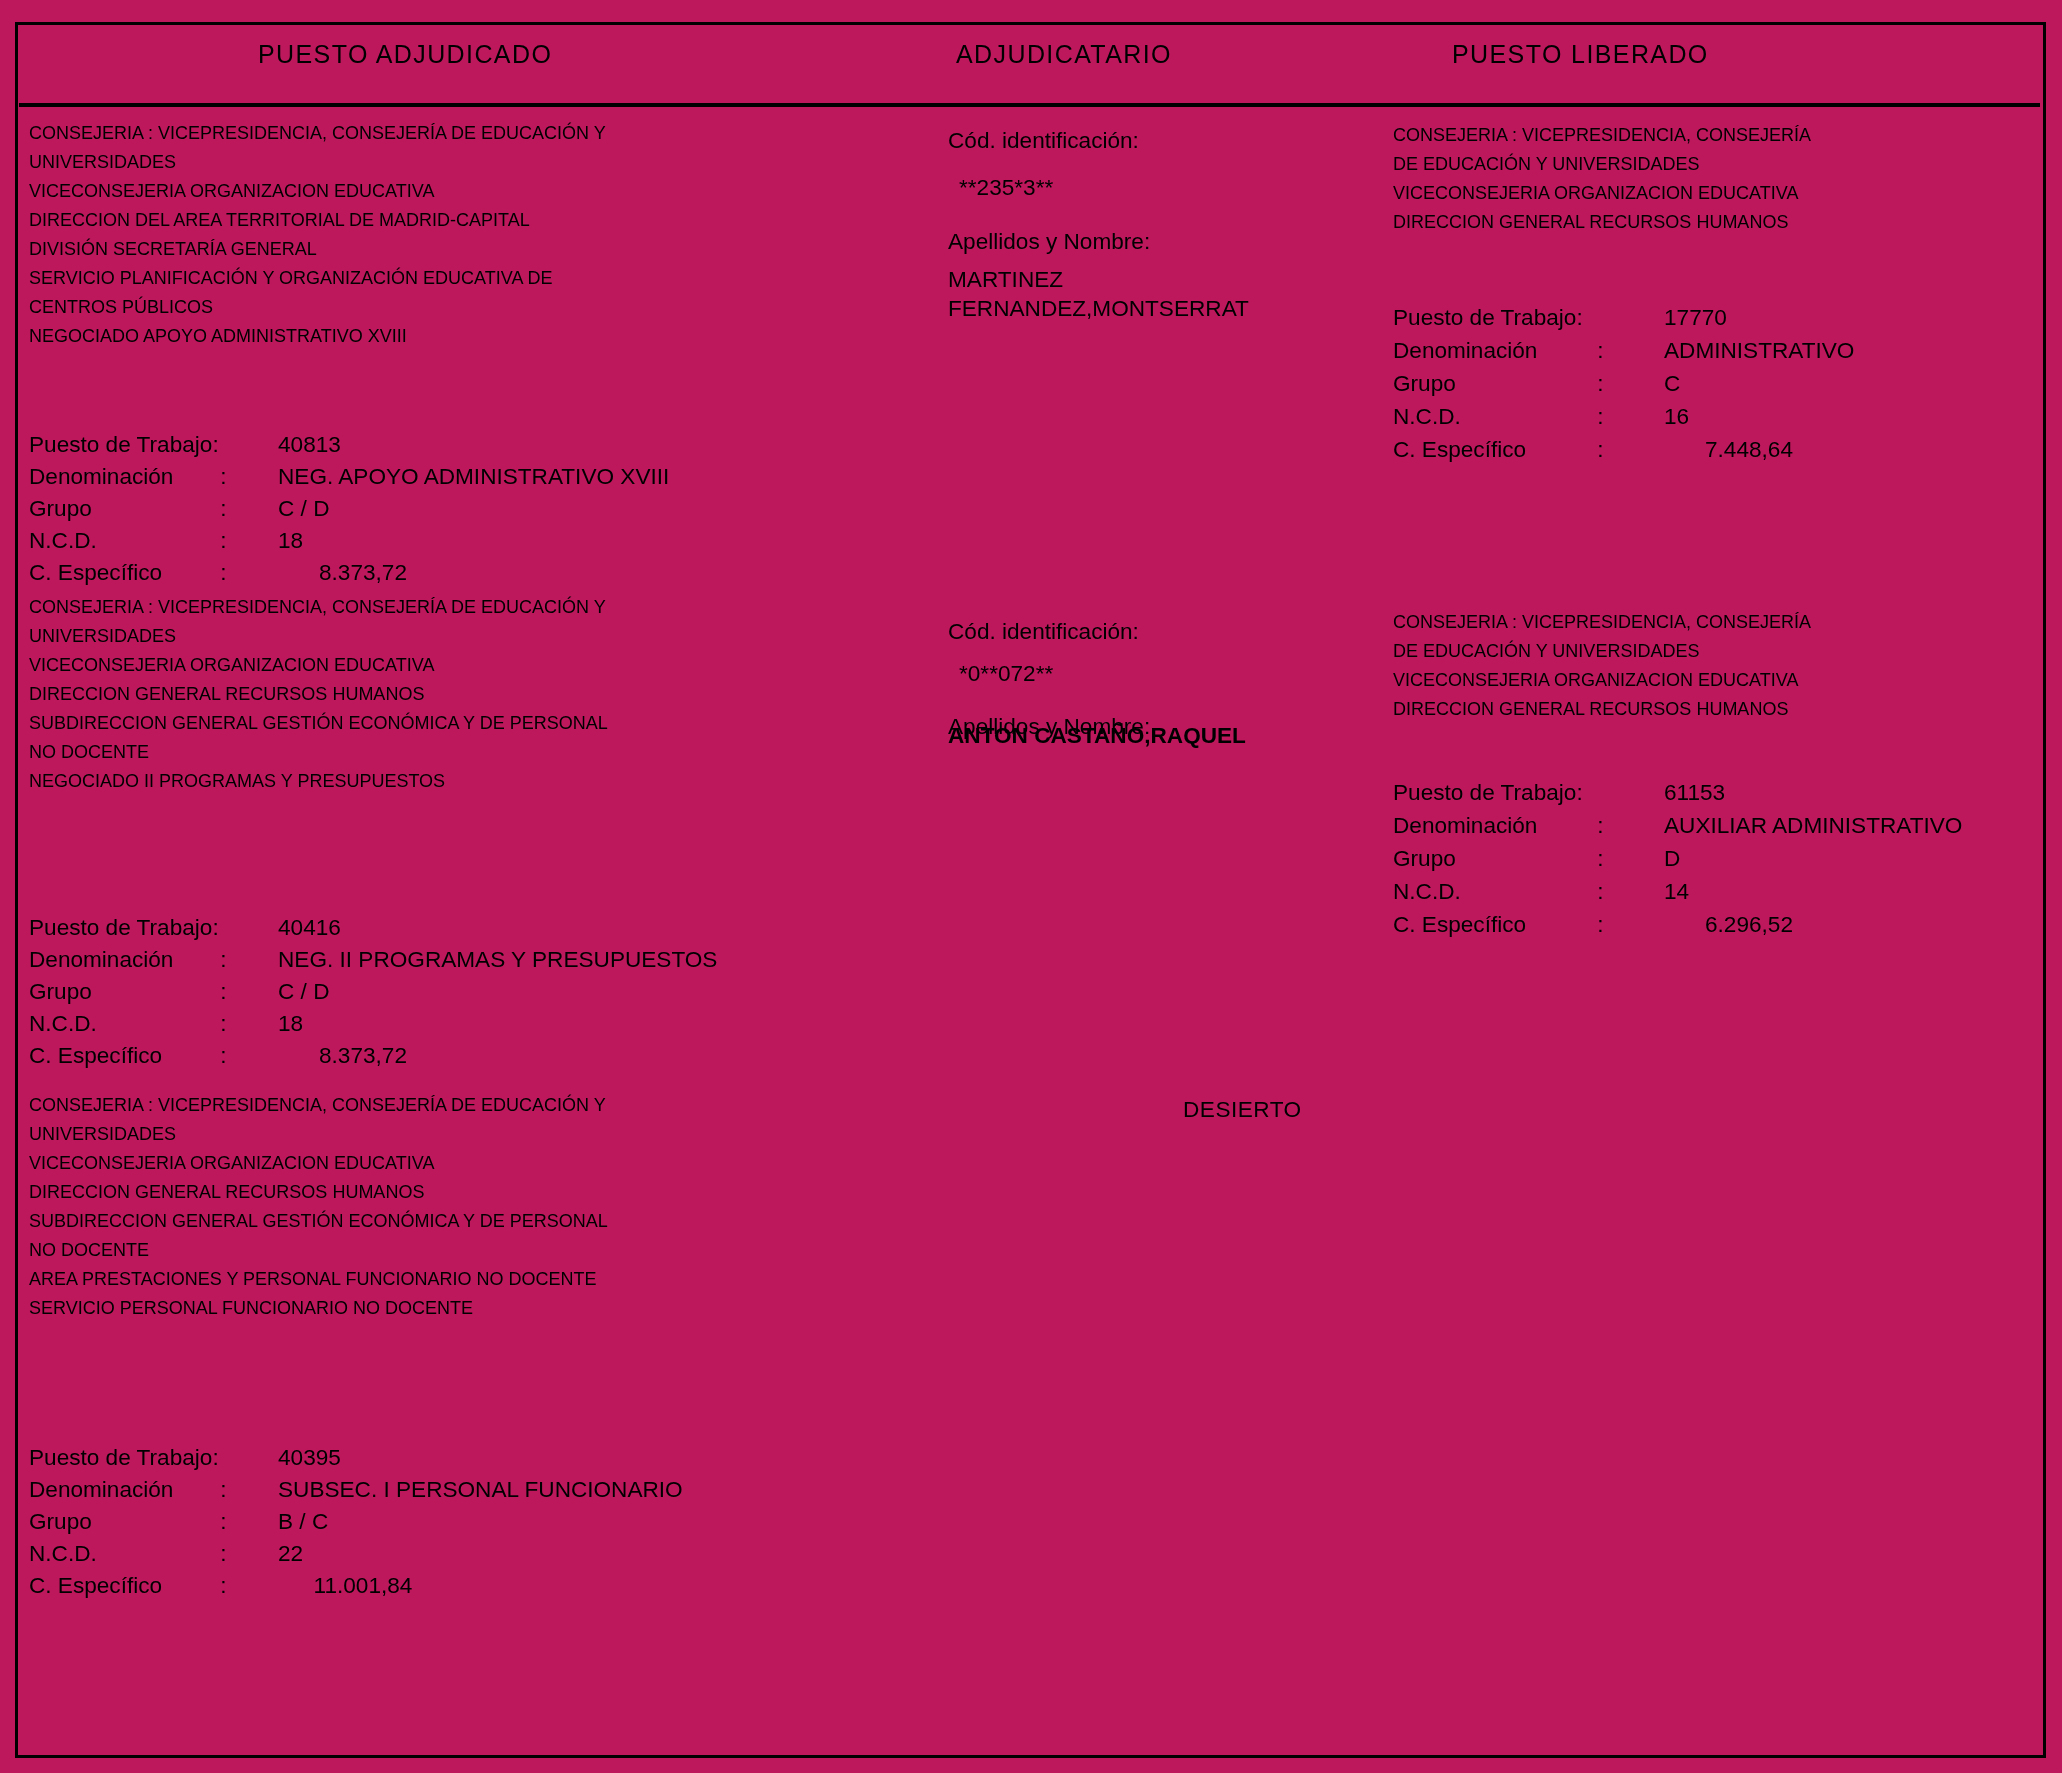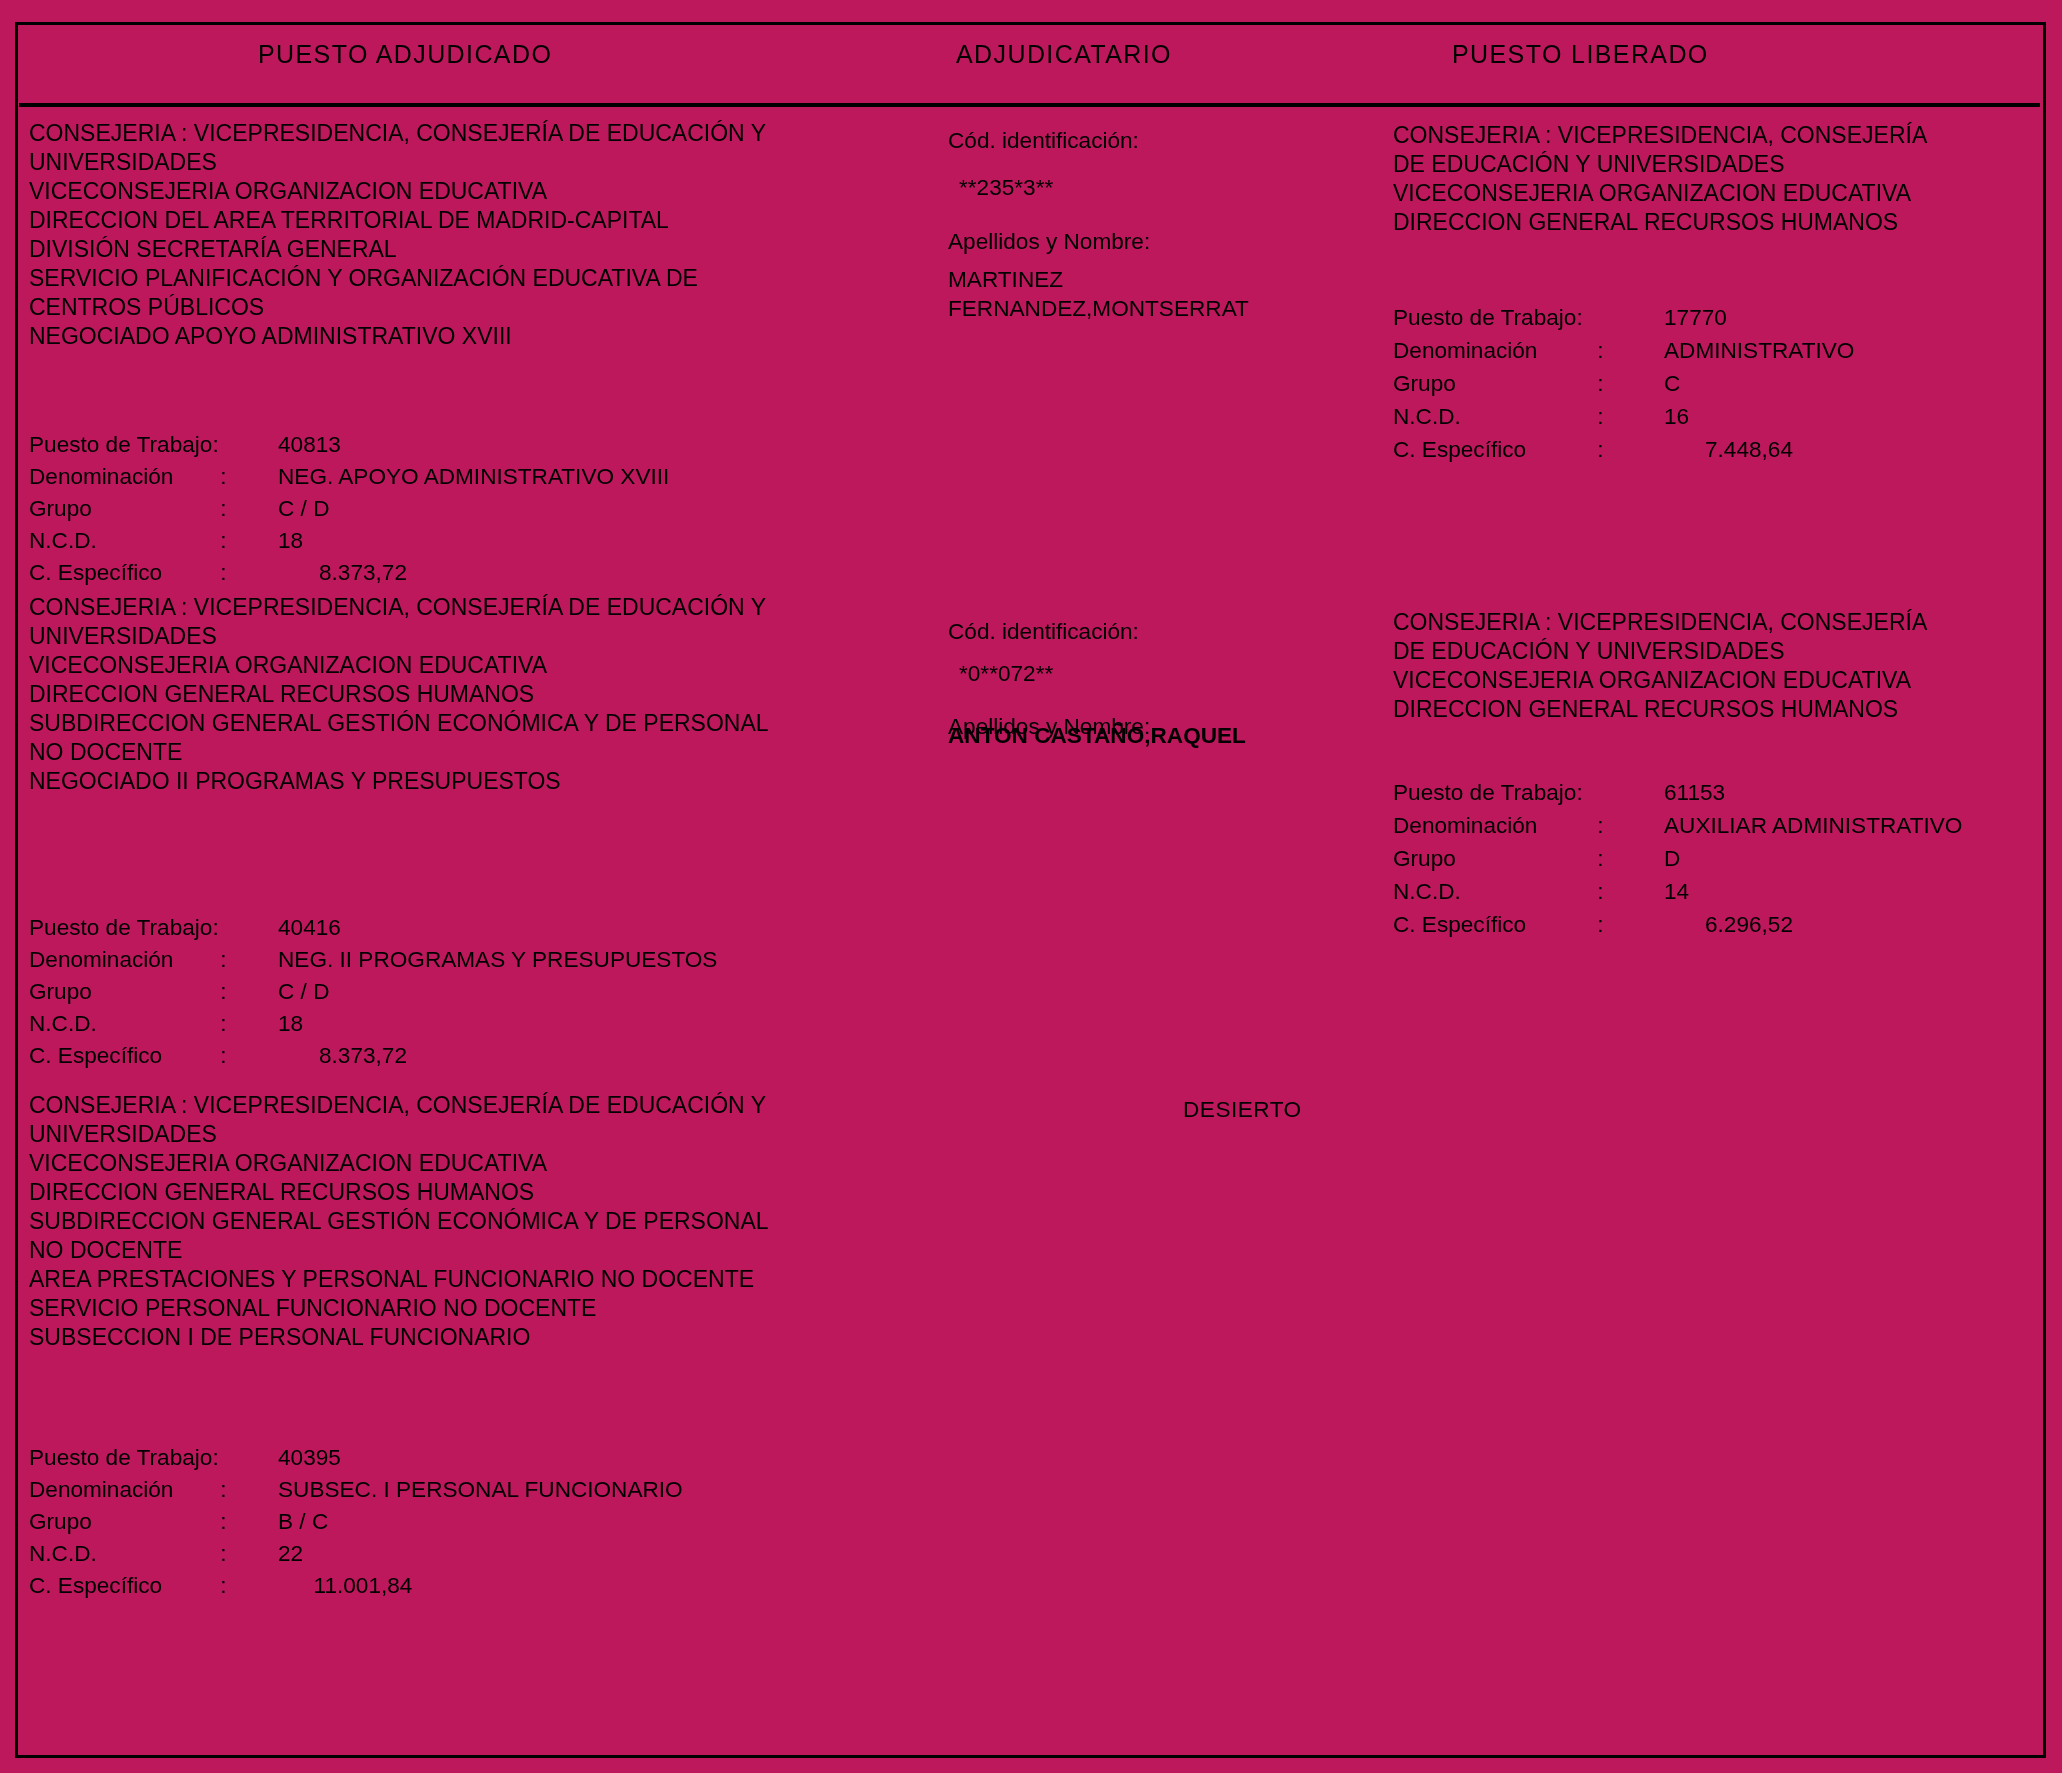--- a/index.html
+++ b/index.html
@@ -21,21 +21,21 @@
     width:2021px; height:3.6px; background:#000000;
   }
   .hlabel {
     position:absolute;
     font-size:25px; letter-spacing:1.4px;
     white-space:nowrap;
   }
   .org { position:absolute; }
   .oline {
     height:29px; line-height:29px;
-    font-size:23px; white-space:nowrap;
+    font-size:18px; white-space:nowrap;
   }
   .details { position:absolute; }
   .drow {
     display:flex; align-items:flex-start;
     white-space:nowrap; font-size:22.6px; line-height:27px;
   }
   .col-left .drow  { height:32px; }
   .col-right .drow { height:33px; }
   .dlab { flex-shrink:0; }
   .dcol { flex-shrink:0; text-align:center; }
@@ -227,21 +227,20 @@
 
   <div class="org" style="left:29px; top:1091px;">
     <div class="oline">CONSEJERIA : VICEPRESIDENCIA, CONSEJERÍA DE EDUCACIÓN Y</div>
     <div class="oline">UNIVERSIDADES</div>
     <div class="oline">VICECONSEJERIA ORGANIZACION EDUCATIVA</div>
     <div class="oline">DIRECCION GENERAL RECURSOS HUMANOS</div>
     <div class="oline">SUBDIRECCION GENERAL GESTIÓN ECONÓMICA Y DE PERSONAL</div>
     <div class="oline">NO DOCENTE</div>
     <div class="oline">AREA PRESTACIONES Y PERSONAL FUNCIONARIO NO DOCENTE</div>
     <div class="oline">SERVICIO PERSONAL FUNCIONARIO NO DOCENTE</div>
-    <div class="oline">SUBSECCION I DE PERSONAL FUNCIONARIO</div>
   </div>
 
   <div class="desierto" style="left:1183px; top:1097px;">DESIERTO</div>
 
   <div class="details col-left" style="left:29px; top:1444px;">
     <div class="drow">
       <span class="dlab">Puesto de Trabajo:</span>
       <span class="dcol"></span>
       <span class="dval">40395</span>
     </div>

